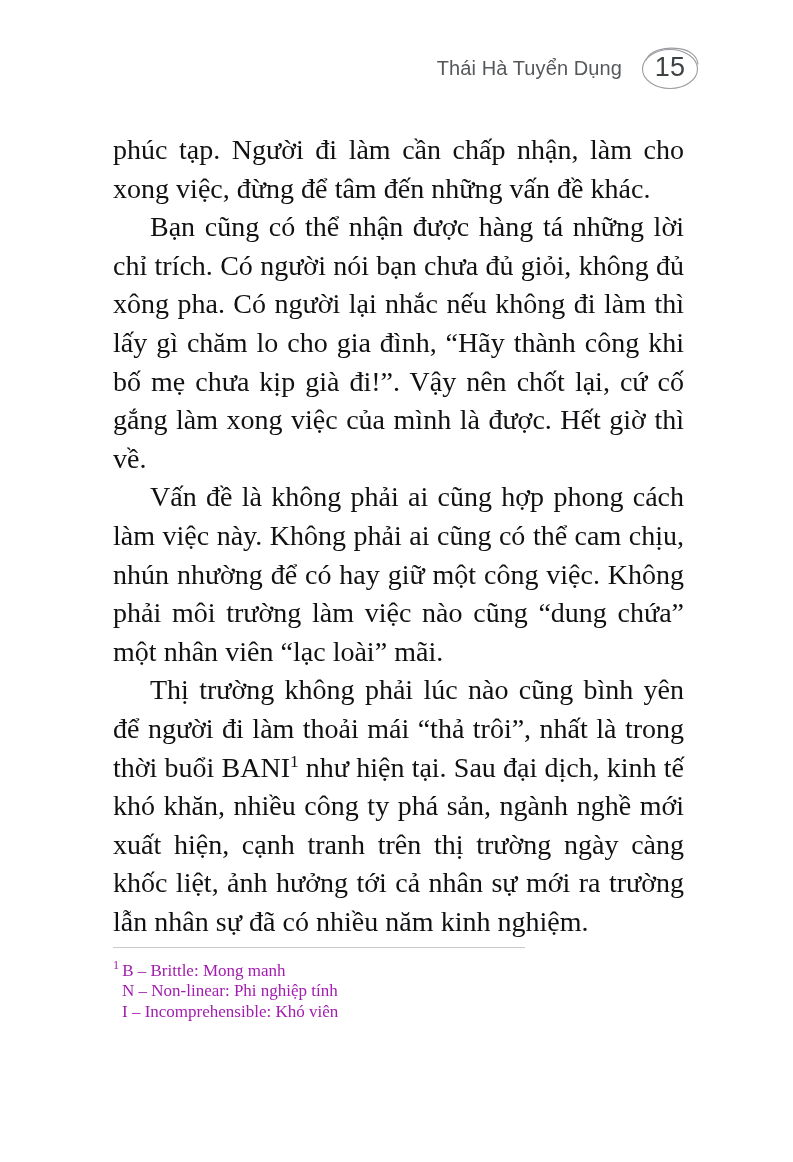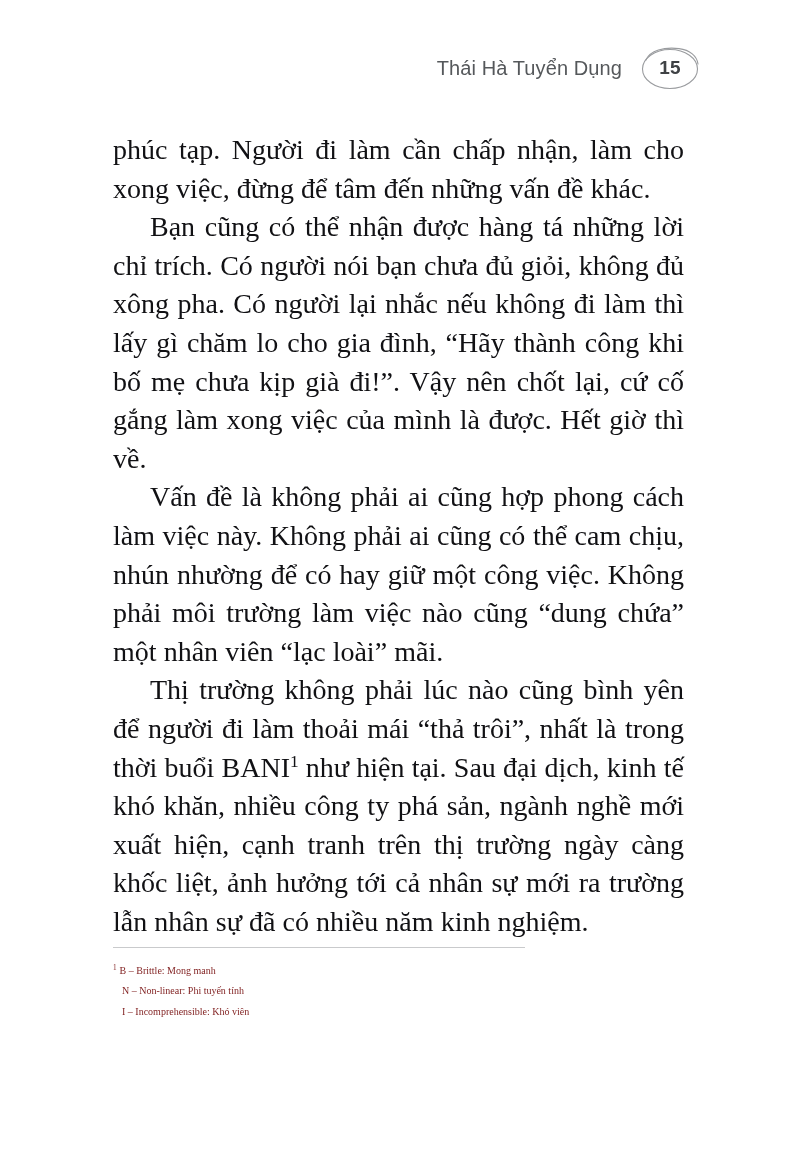--- a/index.html
+++ b/index.html
@@ -52,22 +52,22 @@
   .page-number-badge .ellipse-svg {
     position: absolute;
     left: 0;
     top: 0;
     width: 60px;
     height: 44px;
   }
   .page-number-text {
     position: relative;
     font-family: "Liberation Sans", "DejaVu Sans", sans-serif;
-    font-size: 19px;
-    font-weight: bold;
+    font-size: 27px;
+    font-weight: normal;
     color: #3f4245;
     line-height: 1;
     letter-spacing: 0.3px;
     padding-bottom: 1px;
   }
 
   
   .body-block {
     position: absolute;
     left: 113px;
@@ -109,23 +109,23 @@
     height: 1px;
     background: #c9cacc;
     margin: 0 0 13px 0;
   }
   .footnote-list {
     margin: 0;
     padding: 0;
     list-style: none;
   }
   .footnote-line {
-    font-size: 10px;
+    font-size: 17px;
     line-height: 20.4px;
-    color: #7f1d1d;
+    color: #a21caf;
     white-space: nowrap;
   }
   .footnote-line .fn-marker {
     font-size: 0.72em;
     vertical-align: super;
     line-height: 0;
     margin-right: 3px;
   }
   .footnote-line.no-marker {
     padding-left: 9px;
@@ -159,18 +159,18 @@
 
     <p class="para indent"><span>Thị trường không phải lúc nào cũng bình yên để người đi làm thoải mái “thả trôi”, nhất là trong thời buổi BANI</span><sup class="fn-ref">1</sup><span> như hiện tại. Sau đại dịch, kinh tế khó khăn, nhiều công ty phá sản, ngành nghề mới xuất hiện, cạnh tranh trên thị trường ngày càng khốc liệt, ảnh hưởng tới cả nhân sự mới ra trường lẫn nhân sự đã có nhiều năm kinh nghiệm.</span></p>
 
 
   </div>
 
   <div class="footnote-area">
     <div class="footnote-rule"></div>
     <div class="footnote-list">
       <div class="footnote-line"><sup class="fn-marker">1</sup><span>B – Brittle: Mong manh</span></div>
-      <div class="footnote-line no-marker"><span>N – Non-linear: Phi tuyến tính</span></div>
+      <div class="footnote-line no-marker"><span>N – Non-linear: Phi nghiệp tính</span></div>
       <div class="footnote-line no-marker"><span>I – Incomprehensible: Khó viên</span></div>
     </div>
   </div>
 
 </div>
 
 </body></html>

